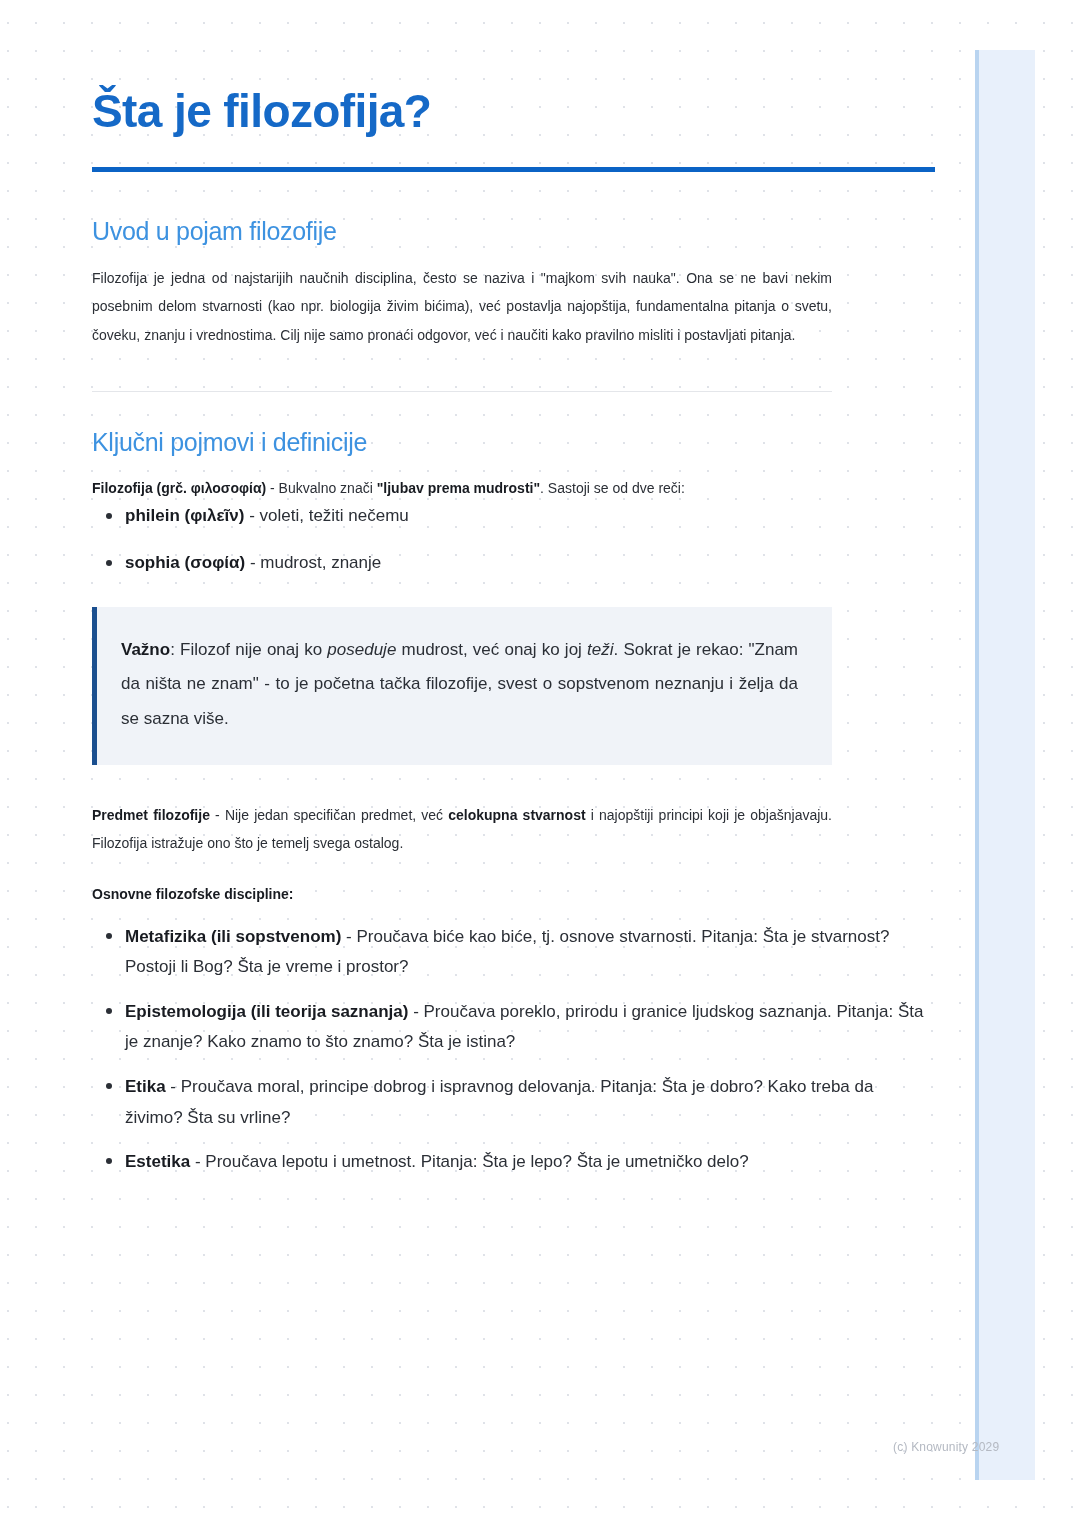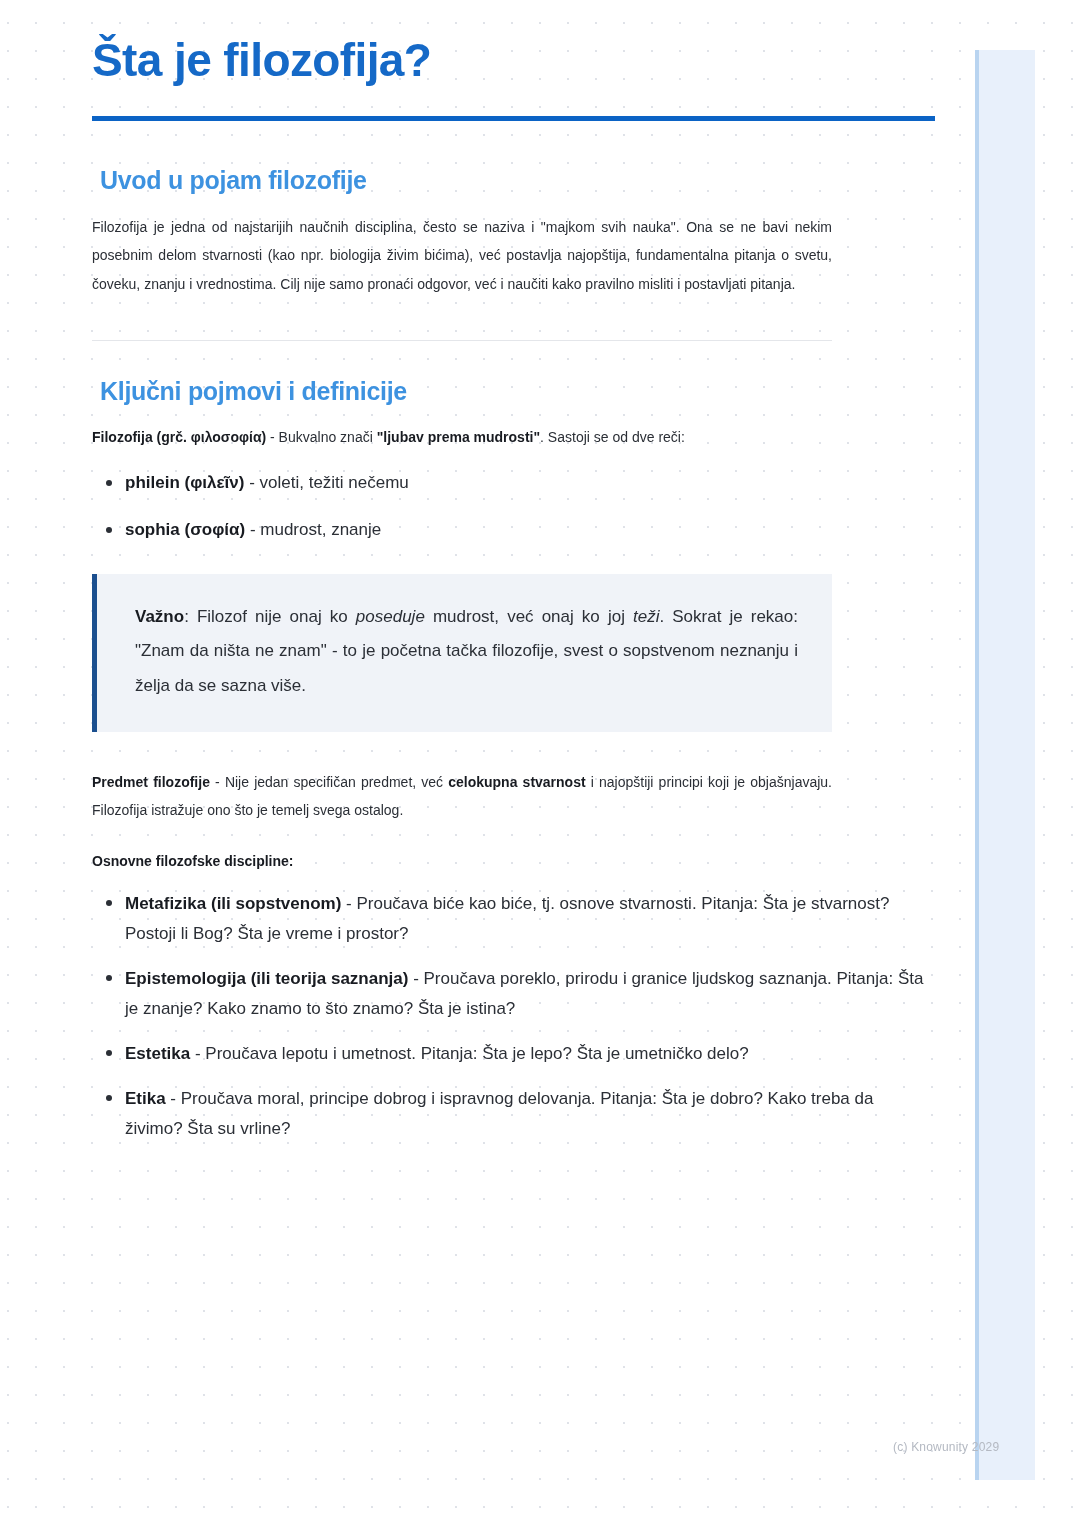--- a/index.html
+++ b/index.html
@@ -45,37 +45,37 @@
     top: 0;
     width: 843px;
   }
 
   .doc-title {
     font-size: 46px;
     font-weight: bold;
     color: #1569c7;
     letter-spacing: -0.6px;
     margin: 0;
-    padding-top: 35px;
+    padding-top: 86px;
     line-height: 1.12;
   }
 
   .title-rule {
     height: 5px;
     background: #0b63c5;
     margin-top: 29px;
     width: 843px;
   }
 
   .section-title {
     font-size: 25px;
-    font-weight: bold;
+    font-weight: normal;
     color: #3d92e0;
     letter-spacing: -0.3px;
-    margin: 8px;
+    margin: 0;
     line-height: 1.2;
   }
   .section-title.first { margin-top: 44px; }
   .section-title.second { margin-top: 0; }
 
   .para {
     font-size: 14px;
     color: #2b2f36;
     line-height: 2.05;
     text-align: justify;
@@ -99,21 +99,21 @@
   .para.def { margin-top: 17px; }
 
   b, strong { font-weight: bold; color: #181b21; }
   i, em { font-style: italic; }
 
   ul.bullets {
     list-style: none;
     margin: 0;
     padding: 0;
   }
-  ul.bullets.spaced { margin-top: 18px; }
+  ul.bullets.spaced { }
   ul.bullets li {
     position: relative;
     padding-left: 33px;
     font-size: 17px;
     color: #2b2f36;
     line-height: 1.62;
     margin-bottom: 20px;
     text-align: left;
   }
   ul.bullets li:last-child { margin-bottom: 0; }
@@ -129,21 +129,21 @@
   }
   ul.bullets.loose li { line-height: 1.8; margin-bottom: 14px; }
 
   
   .callout {
     margin-top: 30px;
     width: 740px;
     background: #f0f3f8;
     border-left: 5px solid #1b4f8f;
     box-sizing: border-box;
-    padding: 26px 34px 28px 38px;
+    padding: 26px 34px 28px 24px;
   }
   .callout p {
     margin: 0;
     font-size: 17px;
     color: #2b2f36;
     line-height: 2.05;
     text-align: justify;
   }
 
   .block-gap-lg { height: 36px; }
@@ -221,22 +221,22 @@
   <div class="block-gap-sm"></div>
 
   <ul class="bullets loose">
     <li>
       <b>Metafizika (ili sopstvenom)</b><span> - Proučava biće kao biće, tj. osnove stvarnosti. Pitanja: Šta je stvarnost? Postoji li Bog? Šta je vreme i prostor?</span>
     </li>
     <li>
       <b>Epistemologija (ili teorija saznanja)</b><span> - Proučava poreklo, prirodu i granice ljudskog saznanja. Pitanja: Šta je znanje? Kako znamo to što znamo? Šta je istina?</span>
     </li>
     <li>
+      <b>Etika</b><span> - Proučava moral, principe dobrog i ispravnog delovanja. Pitanja: Šta je dobro? Kako treba da živimo? Šta su vrline?</span>
+    </li>
+    <li>
       <b>Estetika</b><span> - Proučava lepotu i umetnost. Pitanja: Šta je lepo? Šta je umetničko delo?</span>
     </li>
-    <li>
-      <b>Etika</b><span> - Proučava moral, principe dobrog i ispravnog delovanja. Pitanja: Šta je dobro? Kako treba da živimo? Šta su vrline?</span>
-    </li>
   </ul>
 
 </div>
 
 <div class="watermark">(c) Knowunity 2029</div>
 
 </body></html>

